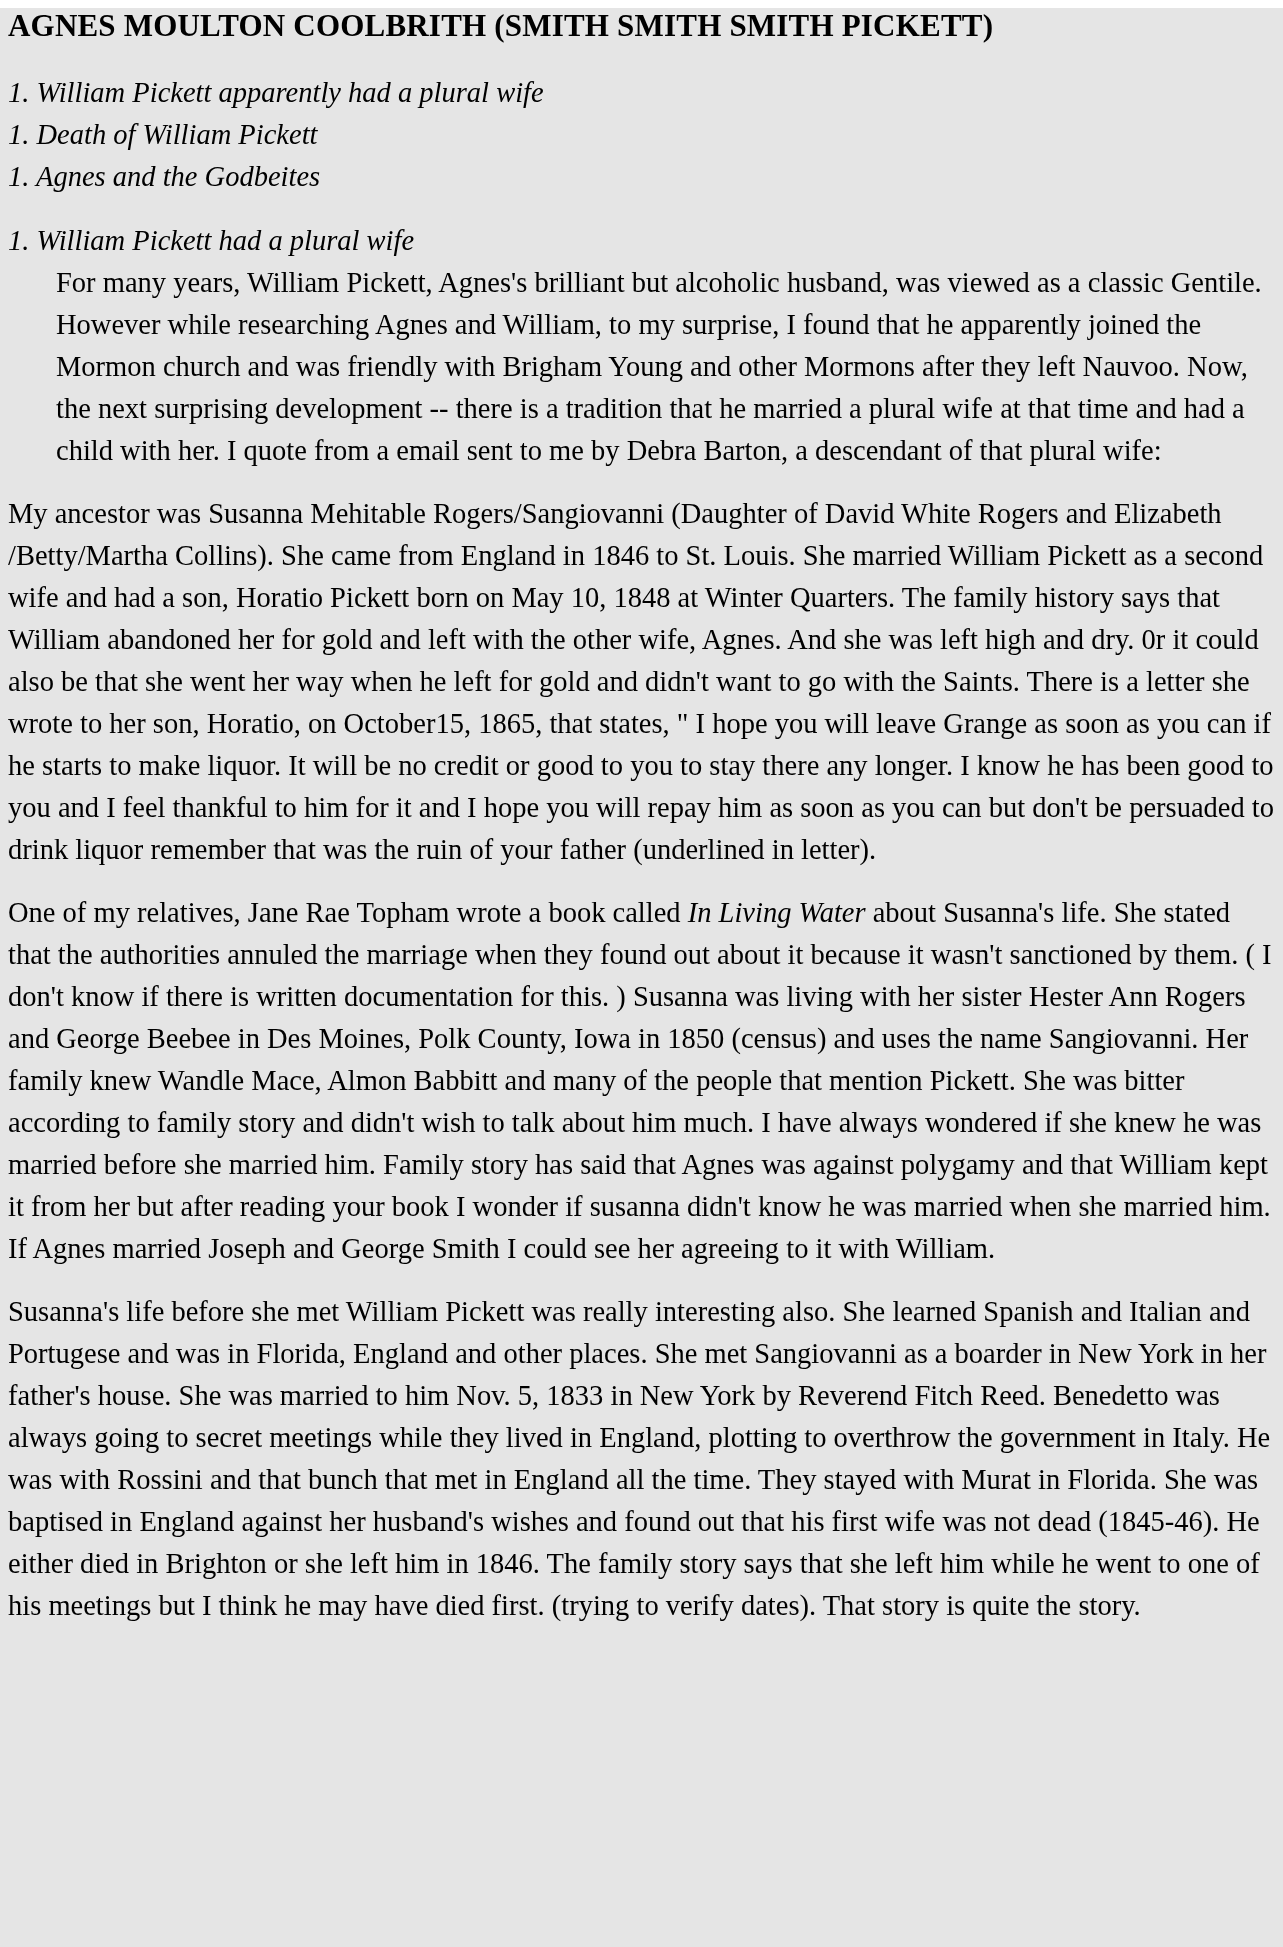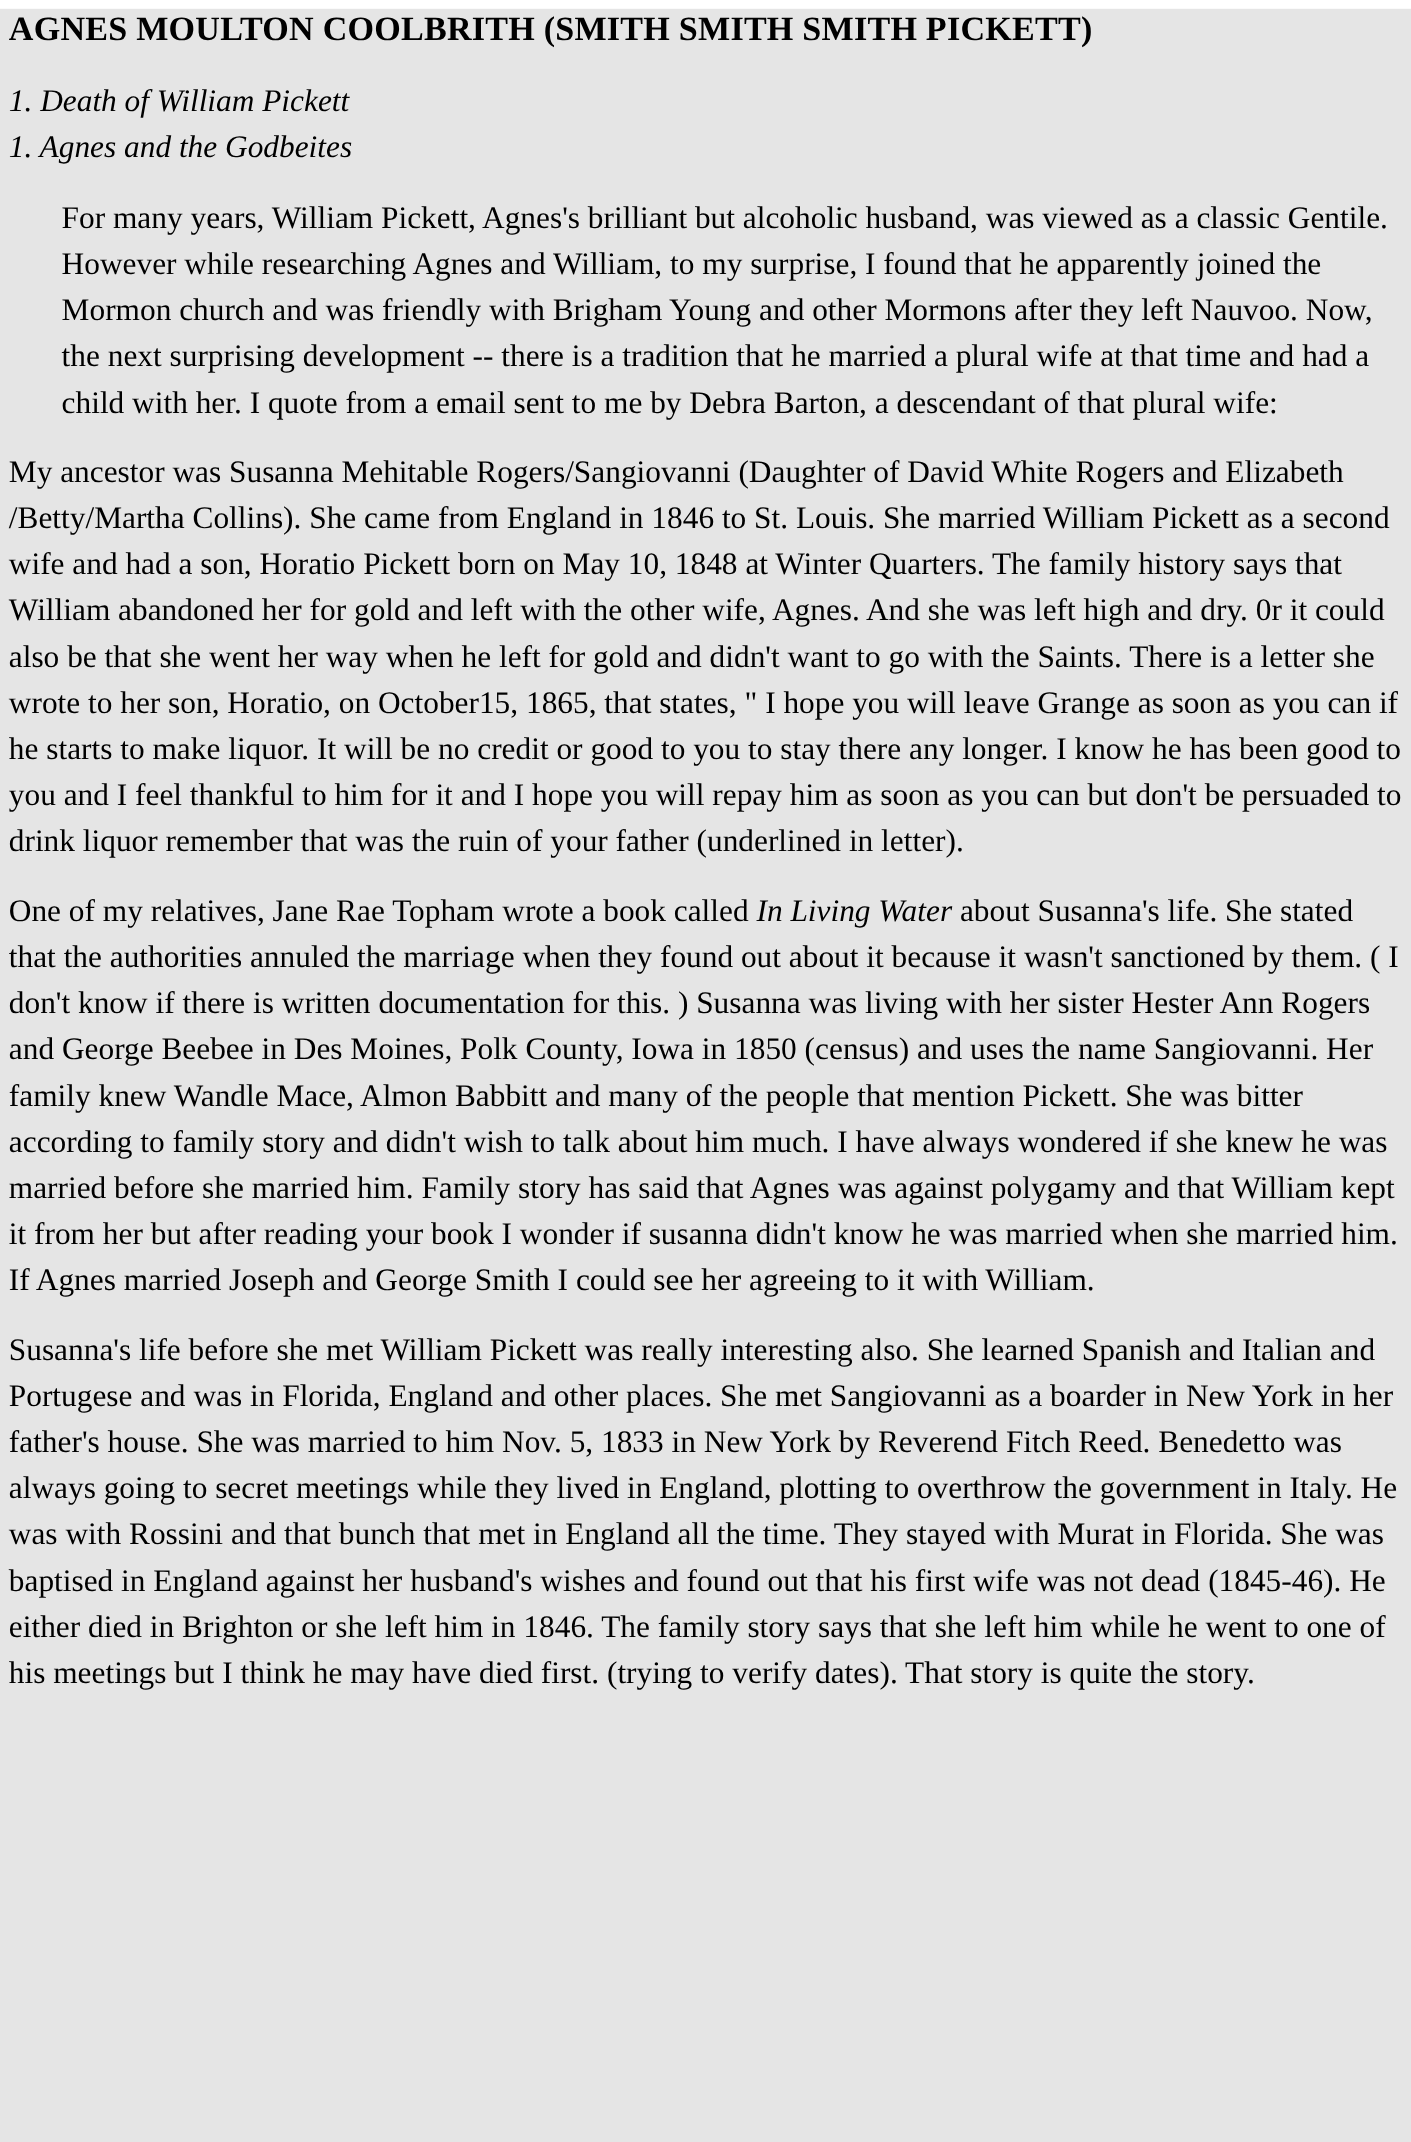--- a/index.html
+++ b/index.html
@@ -49,25 +49,27 @@
   }
 </style>
 </head>
 <body>
 
 <div class="page">
 
   <h1 class="doc-title">AGNES MOULTON COOLBRITH (SMITH SMITH SMITH PICKETT)</h1>
 
   <div class="outline">
+    <div class="outline-item">1. William Pickett apparently had a plural wife</div>
     <div class="outline-item">1. Death of William Pickett</div>
     <div class="outline-item">1. Agnes and the Godbeites</div>
   </div>
 
   <div class="section-block">
+    <div class="section-heading">1. William Pickett had a plural wife</div>
     <p class="para attached"><span>For many years, William Pickett, Agnes's brilliant but alcoholic husband, was viewed as a classic Gentile. However while researching Agnes and William, to my surprise, I found that he apparently joined the Mormon church and was friendly with Brigham Young and other Mormons after they left Nauvoo. Now, the next surprising development -- there is a tradition that he married a plural wife at that time and had a child with her. I quote from a email sent to me by Debra Barton, a descendant of that plural wife:</span></p>
   </div>
 
   <p class="para"><span>My ancestor was Susanna Mehitable Rogers/Sangiovanni (Daughter of David White Rogers and Elizabeth /Betty/Martha Collins). She came from England in 1846 to St. Louis. She married William Pickett as a second wife and had a son, Horatio Pickett born on May 10, 1848 at Winter Quarters. The family history says that William abandoned her for gold and left with the other wife, Agnes. And she was left high and dry. 0r it could also be that she went her way when he left for gold and didn't want to go with the Saints. There is a letter she wrote to her son, Horatio, on October15, 1865, that states, " I hope you will leave Grange as soon as you can if he starts to make liquor. It will be no credit or good to you to stay there any longer. I know he has been good to you and I feel thankful to him for it and I hope you will repay him as soon as you can but don't be persuaded to drink liquor remember that was the ruin of your father (underlined in letter).</span></p>
 
   <p class="para"><span>One of my relatives, Jane Rae Topham wrote a book called </span><i>In Living Water</i><span> about Susanna's life. She stated that the authorities annuled the marriage when they found out about it because it wasn't sanctioned by them. ( I don't know if there is written documentation for this. ) Susanna was living with her sister Hester Ann Rogers and George Beebee in Des Moines, Polk County, Iowa in 1850 (census) and uses the name Sangiovanni. Her family knew Wandle Mace, Almon Babbitt and many of the people that mention Pickett. She was bitter according to family story and didn't wish to talk about him much. I have always wondered if she knew he was married before she married him. Family story has said that Agnes was against polygamy and that William kept it from her but after reading your book I wonder if susanna didn't know he was married when she married him. If Agnes married Joseph and George Smith I could see her agreeing to it with William.</span></p>
 
   <p class="para"><span>Susanna's life before she met William Pickett was really interesting also. She learned Spanish and Italian and Portugese and was in Florida, England and other places. She met Sangiovanni as a boarder in New York in her father's house. She was married to him Nov. 5, 1833 in New York by Reverend Fitch Reed. Benedetto was always going to secret meetings while they lived in England, plotting to overthrow the government in Italy. He was with Rossini and that bunch that met in England all the time. They stayed with Murat in Florida. She was baptised in England against her husband's wishes and found out that his first wife was not dead (1845-46). He either died in Brighton or she left him in 1846. The family story says that she left him while he went to one of his meetings but I think he may have died first. (trying to verify dates). That story is quite the story.</span></p>
 
 </div>

